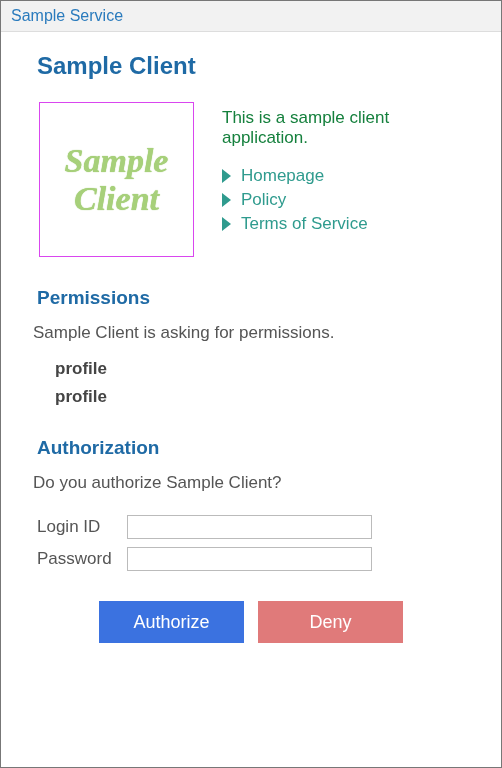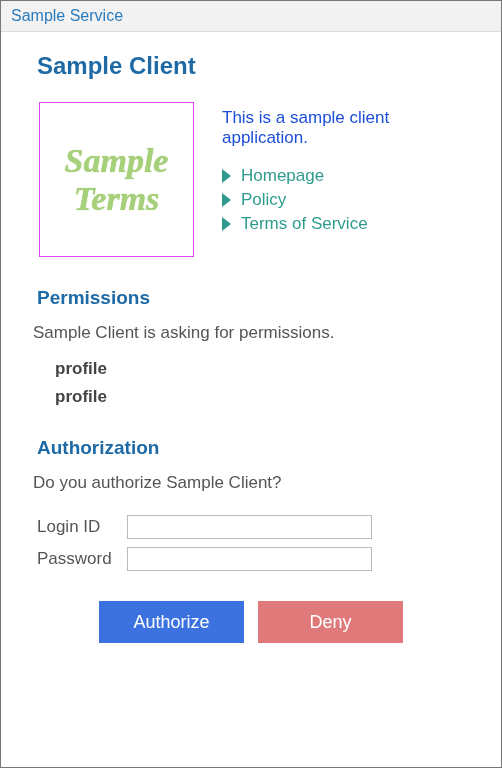--- a/index.html
+++ b/index.html
@@ -53,21 +53,21 @@
     font-family: Georgia, "Times New Roman", serif;
     font-weight: bold;
     font-style: italic;
     font-size: 34px;
     line-height: 1.1;
     color: #a7d07a;
     text-shadow: 0 0 1px #8bbf5a;
   }
   .client-info { padding-top: 6px; }
   .client-desc {
-    color: #1d4ed8;
+    color: #15803d;
     font-size: 17px;
     margin-bottom: 18px;
   }
   .links { list-style: none; padding: 0; margin: 0; }
   .links li {
     display: flex;
     align-items: center;
     margin-bottom: 4px;
   }
   .tri {
@@ -148,21 +148,21 @@
   </div>
 
   <div class="content">
 
     <h1>Sample Client</h1>
 
     <div class="client-row">
       <div class="logo-box">
         <div class="logo-text">
           <span>Sample</span><br>
-          <span>Terms</span>
+          <span>Client</span>
         </div>
       </div>
       <div class="client-info">
         <div class="client-desc">This is a sample client application.</div>
         <ul class="links">
           <li>
             <span class="tri"></span>
             <a href="#">Homepage</a>
           </li>
           <li>

